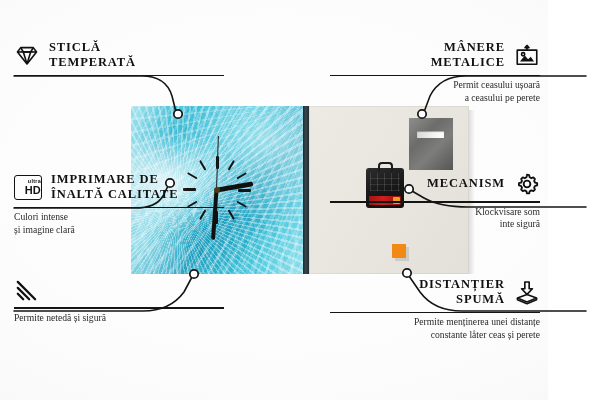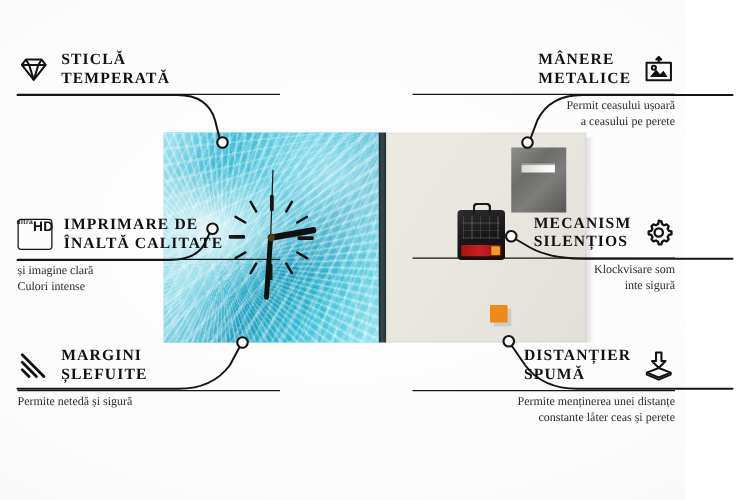--- a/index.html
+++ b/index.html
@@ -118,33 +118,33 @@
   .feat { position: absolute; width: 210px; }
   .feat .head { display: flex; align-items: center; gap: 9px; }
   .feat.left .head { justify-content: flex-start; }
   .feat.right .head { justify-content: flex-end; }
   .feat .title {
     font-family: "Liberation Serif", serif;
     font-size: 12.5px; font-weight: 700; letter-spacing: .9px;
     color: #111; line-height: 1.22; text-transform: uppercase;
   }
   .feat.left .title { text-align: left; }
-  .feat.right .title { text-align: left; }
+  .feat.right .title { text-align: right; }
   .feat .rule { height: 1.6px; background: #141414; margin-top: 4px; }
   .feat .sub {
     font-family: "Liberation Serif", serif;
     font-size: 9.6px; color: #2b2b2b; line-height: 1.34; margin-top: 3px;
   }
   .feat.left .sub { text-align: left; }
   .feat.right .sub { text-align: right; }
   .icon { flex: 0 0 auto; width: 26px; height: 26px; display: block; }
 
   .hd-badge {
     flex: 0 0 auto; width: 28px; height: 25px; border: 1.7px solid #111; border-radius: 3px;
-    display: flex; align-items: flex-start; justify-content: center;
+    display: flex; flex-direction: column; align-items: flex-end; justify-content: center;
     line-height: 1; font-family: "Liberation Sans", sans-serif;
   }
   .hd-badge .u { font-size: 5.4px; font-weight: 700; letter-spacing: .3px; color: #111; }
   .hd-badge .h { font-size: 11px; font-weight: 700; letter-spacing: .2px; color: #111; margin-top: 1px; }
 
   
   #feat-glass    { left: 14px;  top: 40px;  }
   #feat-print    { left: 14px;  top: 172px; }
   #feat-edges    { left: 14px;  top: 277px; }
   #feat-hangers  { right: 8px;  top: 40px;  }
@@ -267,38 +267,34 @@
         <span class="u">ultra</span>
         <span class="h">HD</span>
       </div>
       <div class="title">
         <div>IMPRIMARE DE</div>
         <div>ÎNALTĂ CALITATE</div>
       </div>
     </div>
     <div class="rule"></div>
     <div class="sub">
+      <div>Culori intense</div>
       <div>și imagine clară</div>
-      <div>Culori intense</div>
     </div>
   </div>
 
   <div class="feat left" id="feat-edges">
     <div class="head">
       <svg class="icon" viewBox="0 0 24 24">
         <g stroke="#111" stroke-width="2.1" stroke-linecap="round">
           <path d="M3.5 4.5 L19.5 20.5"></path>
           <path d="M3.5 10 L14 20.5"></path>
           <path d="M3.5 15.5 L8.5 20.5"></path>
         </g>
       </svg>
-      <div class="title">
-        <div>MARGINI</div>
-        <div>ȘLEFUITE</div>
-      </div>
     </div>
     <div class="rule"></div>
     <div class="sub">
       <div>Permite netedă și sigură</div>
     </div>
   </div>
 
   <div class="feat right" id="feat-hangers">
     <div class="head">
       <div class="title">
@@ -319,21 +315,20 @@
     <div class="sub">
       <div>Permit ceasului ușoară</div>
       <div>a ceasului pe perete</div>
     </div>
   </div>
 
   <div class="feat right" id="feat-mech">
     <div class="head">
       <div class="title">
         <div>MECANISM</div>
-        <div>SILENȚIOS</div>
       </div>
       <svg class="icon" viewBox="0 0 24 24">
         <g fill="none" stroke="#111" stroke-width="1.7" stroke-linejoin="round">
           <path d="M12 3.3 l2.0 .55 .45 1.9 1.55 .9 1.85 -.7 1.45 1.45 -.7 1.85 .9 1.55 1.9 .45 0 2.05 -1.9 .45 -.9 1.55 .7 1.85 -1.45 1.45 -1.85 -.7 -1.55 .9 -.45 1.9 -2.05 0 -.45 -1.9 -1.55 -.9 -1.85 .7 -1.45 -1.45 .7 -1.85 -.9 -1.55 -1.9 -.45 0 -2.05 1.9 -.45 .9 -1.55 -.7 -1.85 1.45 -1.45 1.85 .7 1.55 -.9 .45 -1.9 z"></path>
           <circle cx="12" cy="12" r="3.1"></circle>
         </g>
       </svg>
     </div>
     <div class="rule"></div>
     <div class="sub">

